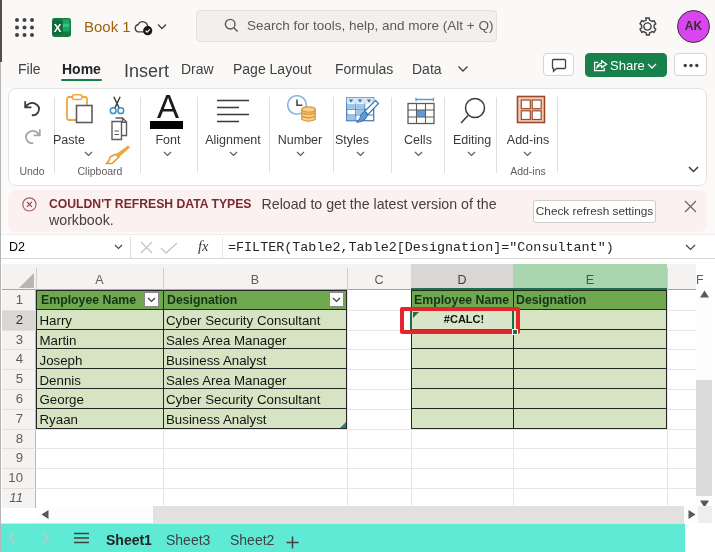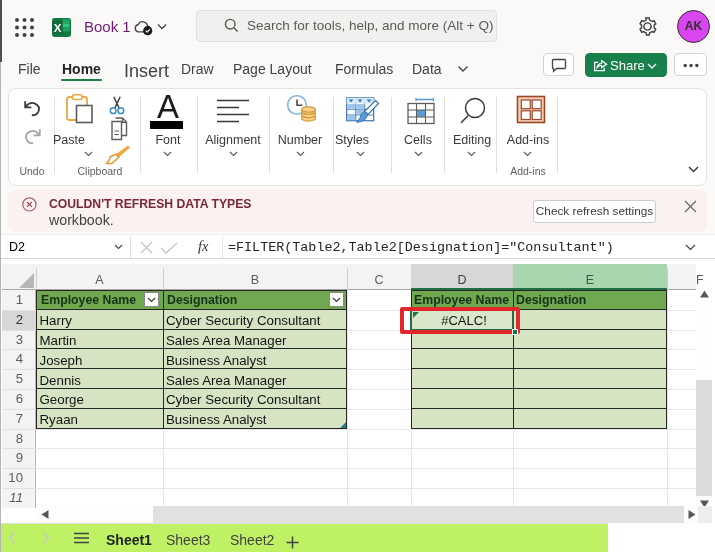--- a/index.html
+++ b/index.html
@@ -29,21 +29,21 @@
 
   <svg class="abs" style="left:52px;top:18px;" width="19" height="19" viewBox="0 0 19 19">
     <rect x="0" y="0" width="19" height="19" rx="2.4" fill="#0f7c42"></rect>
     <rect x="10.5" y="1.2" width="7" height="4" fill="#21a366"></rect>
     <rect x="10.5" y="5.4" width="7" height="4" fill="#33c481"></rect>
     <rect x="10.5" y="9.6" width="7" height="4" fill="#21a366"></rect>
     <rect x="10.5" y="13.8" width="7" height="4" fill="#107c41"></rect>
     <rect x="0" y="2.5" width="11" height="14" rx="1.4" fill="#185c37" opacity="0.55"></rect>
     <text x="5.6" y="13.8" font-size="11.5" font-weight="bold" fill="#ffffff" text-anchor="middle" font-family="Liberation Sans">X</text>
   </svg>
-  <div class="abs" style="left:84px;top:18px;font-size:15px;color:#701a75;">Book 1</div>
+  <div class="abs" style="left:84px;top:18px;font-size:15px;color:#a16207;">Book 1</div>
 
   <svg class="abs" style="left:133px;top:20px;" width="21" height="16" viewBox="0 0 21 16">
     <path d="M4.8 11.8 A3.8 3.8 0 0 1 5.2 4.5 A5 5 0 0 1 14.6 5.9 A3.2 3.2 0 0 1 14.2 11.8 Z" fill="none" stroke="#424242" stroke-width="1.3"></path>
     <circle cx="14.7" cy="10.7" r="4.6" fill="#1b1a19"></circle>
     <path d="M12.6 10.7 L14.1 12.2 L16.9 9.3" stroke="#faf9f8" stroke-width="1.2" fill="none"></path>
   </svg>
   <svg class="abs" style="left:157px;top:23px;" width="10" height="7" viewBox="0 0 10 7">
     <path d="M1 1.5 L5 5.5 L9 1.5" stroke="#424242" stroke-width="1.3" fill="none"></path>
   </svg>
 
@@ -229,20 +229,21 @@
       <path d="M1 1 L5.5 5.5 L10 1" stroke="#3b3a39" stroke-width="1.5" fill="none"></path>
     </svg>
 </div>
 
 <div class="abs" id="msgbar" style="left:8px;top:190px;width:699px;height:42px;background:#fbf1f1;border-radius:8px;">
   <svg class="abs" style="left:13.5px;top:6.5px;" width="15" height="15" viewBox="0 0 15 15">
     <circle cx="7.4" cy="7.4" r="6.6" fill="none" stroke="#a35f62" stroke-width="1.15"></circle>
     <path d="M4.9 4.9 L9.9 9.9 M9.9 4.9 L4.9 9.9" stroke="#8f4548" stroke-width="1.15"></path>
   </svg>
   <div class="abs" style="left:41px;top:7px;font-size:12.2px;font-weight:bold;color:#7a2930;">COULDN'T REFRESH DATA TYPES</div>
+  <div class="abs" style="left:253.5px;top:5.5px;font-size:14.2px;color:#453f3e;">Reload to get the latest version of the</div>
   <div class="abs" style="left:41px;top:21.5px;font-size:14.2px;color:#453f3e;">workbook.</div>
   <div class="abs" style="left:525px;top:10px;width:123px;height:23px;background:#fff;border:1px solid #cfcdcb;border-radius:3px;font-size:11.8px;color:#3b3a39;text-align:center;line-height:21px;">Check refresh settings</div>
   <svg class="abs" style="left:676px;top:10px;" width="13" height="13" viewBox="0 0 13 13">
     <path d="M1 1 L12 12 M12 1 L1 12" stroke="#6b6562" stroke-width="1.15"></path>
   </svg>
 </div>
 
 <div class="abs" id="fbar" style="left:0;top:234px;width:715px;height:25px;background:#fff;border-top:1px solid #efedec;border-bottom:1px solid #d8d6d4;">
   <div class="abs" style="left:9px;top:5px;font-size:12.5px;color:#000000;">D2</div>
   <svg class="abs" style="left:114px;top:9px;" width="9" height="6" viewBox="0 0 9 6">
@@ -386,21 +387,21 @@
       <div class="abs" style="left:411px;top:148.8px;width:256px;height:19.8px;background:#d6e4c3;border-bottom:1.6px solid #242424;"></div>
     </div>
   <div class="abs" style="left:513px;top:30px;width:1px;height:138.6px;background:#262626;z-index:3;"></div>
   <div class="abs" style="left:414px;top:33px;font-size:12.3px;font-weight:bold;color:#16331a;">Employee Name</div>
   <div class="abs" style="left:516px;top:33px;font-size:12.3px;font-weight:bold;color:#16331a;">Designation</div>
 
   <div class="abs" style="left:410px;top:48.8px;width:104px;height:22px;border:2px solid #1f7044;background:#d9e6c9;z-index:4;"></div>
   <svg class="abs" style="left:412.5px;top:51.5px;z-index:5;" width="6" height="6" viewBox="0 0 7 7">
       <path d="M0 0 L7 0 L0 7 Z" fill="#1f7044"></path>
     </svg>
-  <div class="abs" style="left:411px;top:52.5px;width:106px;text-align:center;font-size:13px;color:#141414;z-index:5;">#CALC!</div>
+  <div class="abs" style="left:411px;top:52.5px;width:106px;text-align:center;font-size:11px;color:#141414;z-index:5;font-weight:bold;">#CALC!</div>
   <div class="abs" style="left:511.5px;top:68.5px;width:6px;height:6px;background:#1f7044;border:1px solid #fff;z-index:8;"></div>
 
   <div class="abs" style="left:400px;top:47px;width:120px;height:27px;border:4px solid #e2262c;border-radius:2px;z-index:7;"></div>
 
   <div class="abs" style="left:696px;top:26px;width:16px;height:224px;background:#dcdbda;"></div>
   <div class="abs" style="left:696px;top:26px;width:16px;height:94px;background:#fdfdfd;"></div>
   <svg class="abs" style="left:700px;top:30px;" width="9" height="8" viewBox="0 0 9 8">
       <path d="M4.5 0.5 L9 7.5 L0 7.5 Z" fill="#5a5856"></path>
     </svg>
   <div class="abs" style="left:696px;top:236px;width:16px;height:14px;background:#fdfdfd;"></div>
@@ -414,21 +415,21 @@
   <svg class="abs" style="left:41px;top:250px;" width="8" height="9" viewBox="0 0 8 9">
       <path d="M0.5 4.5 L7.5 0 L7.5 9 Z" fill="#5a5856"></path>
     </svg>
   <div class="abs" style="left:684px;top:246px;width:14px;height:17px;background:#fdfdfd;"></div>
   <svg class="abs" style="left:688px;top:250px;" width="8" height="9" viewBox="0 0 8 9">
       <path d="M7.5 4.5 L0.5 0 L0.5 9 Z" fill="#5a5856"></path>
     </svg>
   <div class="abs" style="left:698px;top:246px;width:14px;height:17px;background:#efeeed;"></div>
 </div>
 
-<div class="abs" id="sheetbar" style="left:0;top:523px;width:608px;height:29px;background:#bef264;border-top:1px solid #e1dfdd;">
+<div class="abs" id="sheetbar" style="left:0;top:523px;width:685px;height:29px;background:#5eead4;border-top:1px solid #e1dfdd;">
   <svg class="abs" style="left:8px;top:8px;" width="8" height="12" viewBox="0 0 8 12">
       <path d="M6.5 1 L1.5 6 L6.5 11" stroke="#c8c6c4" stroke-width="1.6" fill="none"></path>
     </svg>
   <svg class="abs" style="left:42px;top:8px;" width="8" height="12" viewBox="0 0 8 12">
       <path d="M1.5 1 L6.5 6 L1.5 11" stroke="#c8c6c4" stroke-width="1.6" fill="none"></path>
     </svg>
   <svg class="abs" style="left:74px;top:8px;" width="15" height="12" viewBox="0 0 15 12">
     <path d="M0 1.5 L15 1.5 M0 6 L15 6 M0 10.5 L15 10.5" stroke="#424242" stroke-width="1.6"></path>
   </svg>
   <div class="abs" style="left:106px;top:8px;font-size:14px;font-weight:bold;color:#242424;">Sheet1</div>

